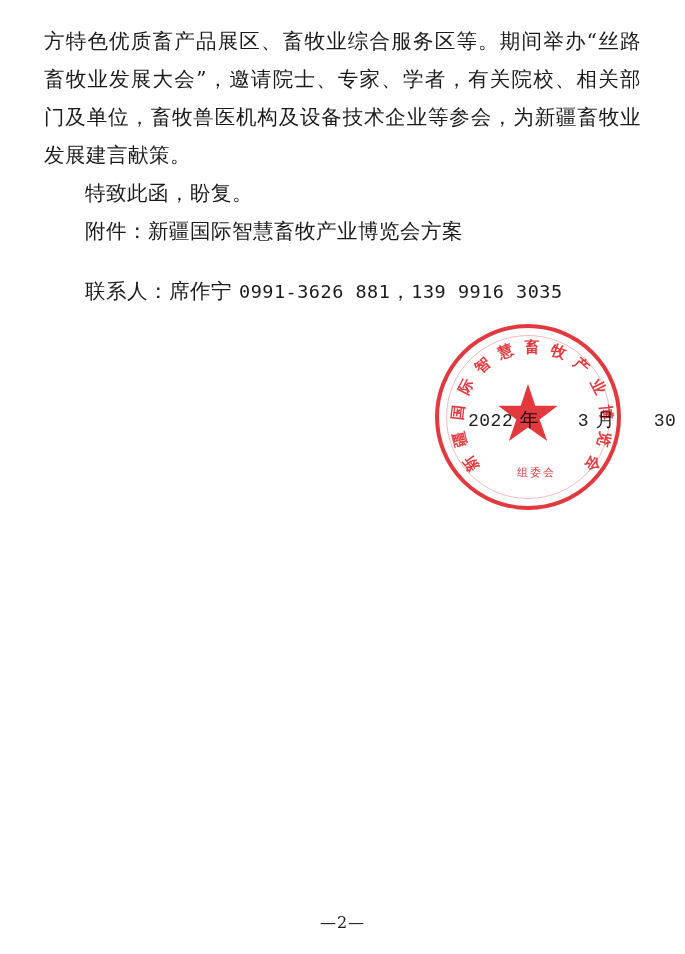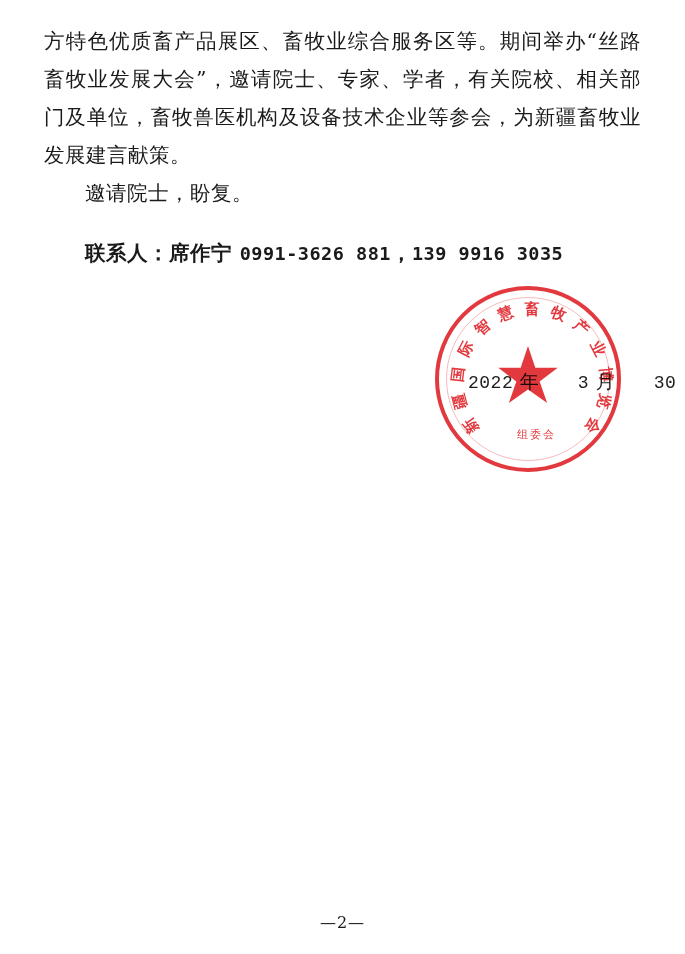--- a/index.html
+++ b/index.html
@@ -37,21 +37,20 @@
     text-indent: 0;
   }
   .spacer-md {
     height: 22px;
   }
   .contact {
     font-size: 20.5px;
     line-height: 38px;
     text-indent: 2em;
     letter-spacing: 0.5px;
-    font-weight: bold;
   }
   .contact .num {
     font-family: "DejaVu Sans Mono", "Liberation Mono", monospace;
     font-size: 18.5px;
     letter-spacing: 0.5px;
   }
   .sign-block {
     position: relative;
     height: 270px;
   }
@@ -142,22 +141,23 @@
 </head>
 <body>
 
 <div class="page">
 
   <div class="doc-body">
 
     <p class="para cont">方特色优质畜产品展区、畜牧业综合服务区等。期间举办“丝路畜牧业发展大会”，邀请院士、专家、学者，有关院校、相关部门及单位，畜牧兽医机构及设备技术企业等参会，为新疆畜牧业发展建言献策。</p>
 
 
-    <p class="para">邀请院士，盼复。</p>
+    <p class="para">特致此函，盼复。</p>
 
+    <p class="para">附件：新疆国际智慧畜牧产业博览会方案</p>
 
     <div class="spacer-md"></div>
 
     <div class="contact"><span>联系人：席作宁</span> <span class="num">0991-3626 881</span><span>，</span><span class="num">139 9916 3035</span></div>
   </div>
 
   <div class="sign-block">
 
     <div class="date-line"><span class="dnum">2022</span> <span>年</span> <span class="dnum">3</span> <span>月</span> <span class="dnum">30</span> <span>日</span></div>
 

